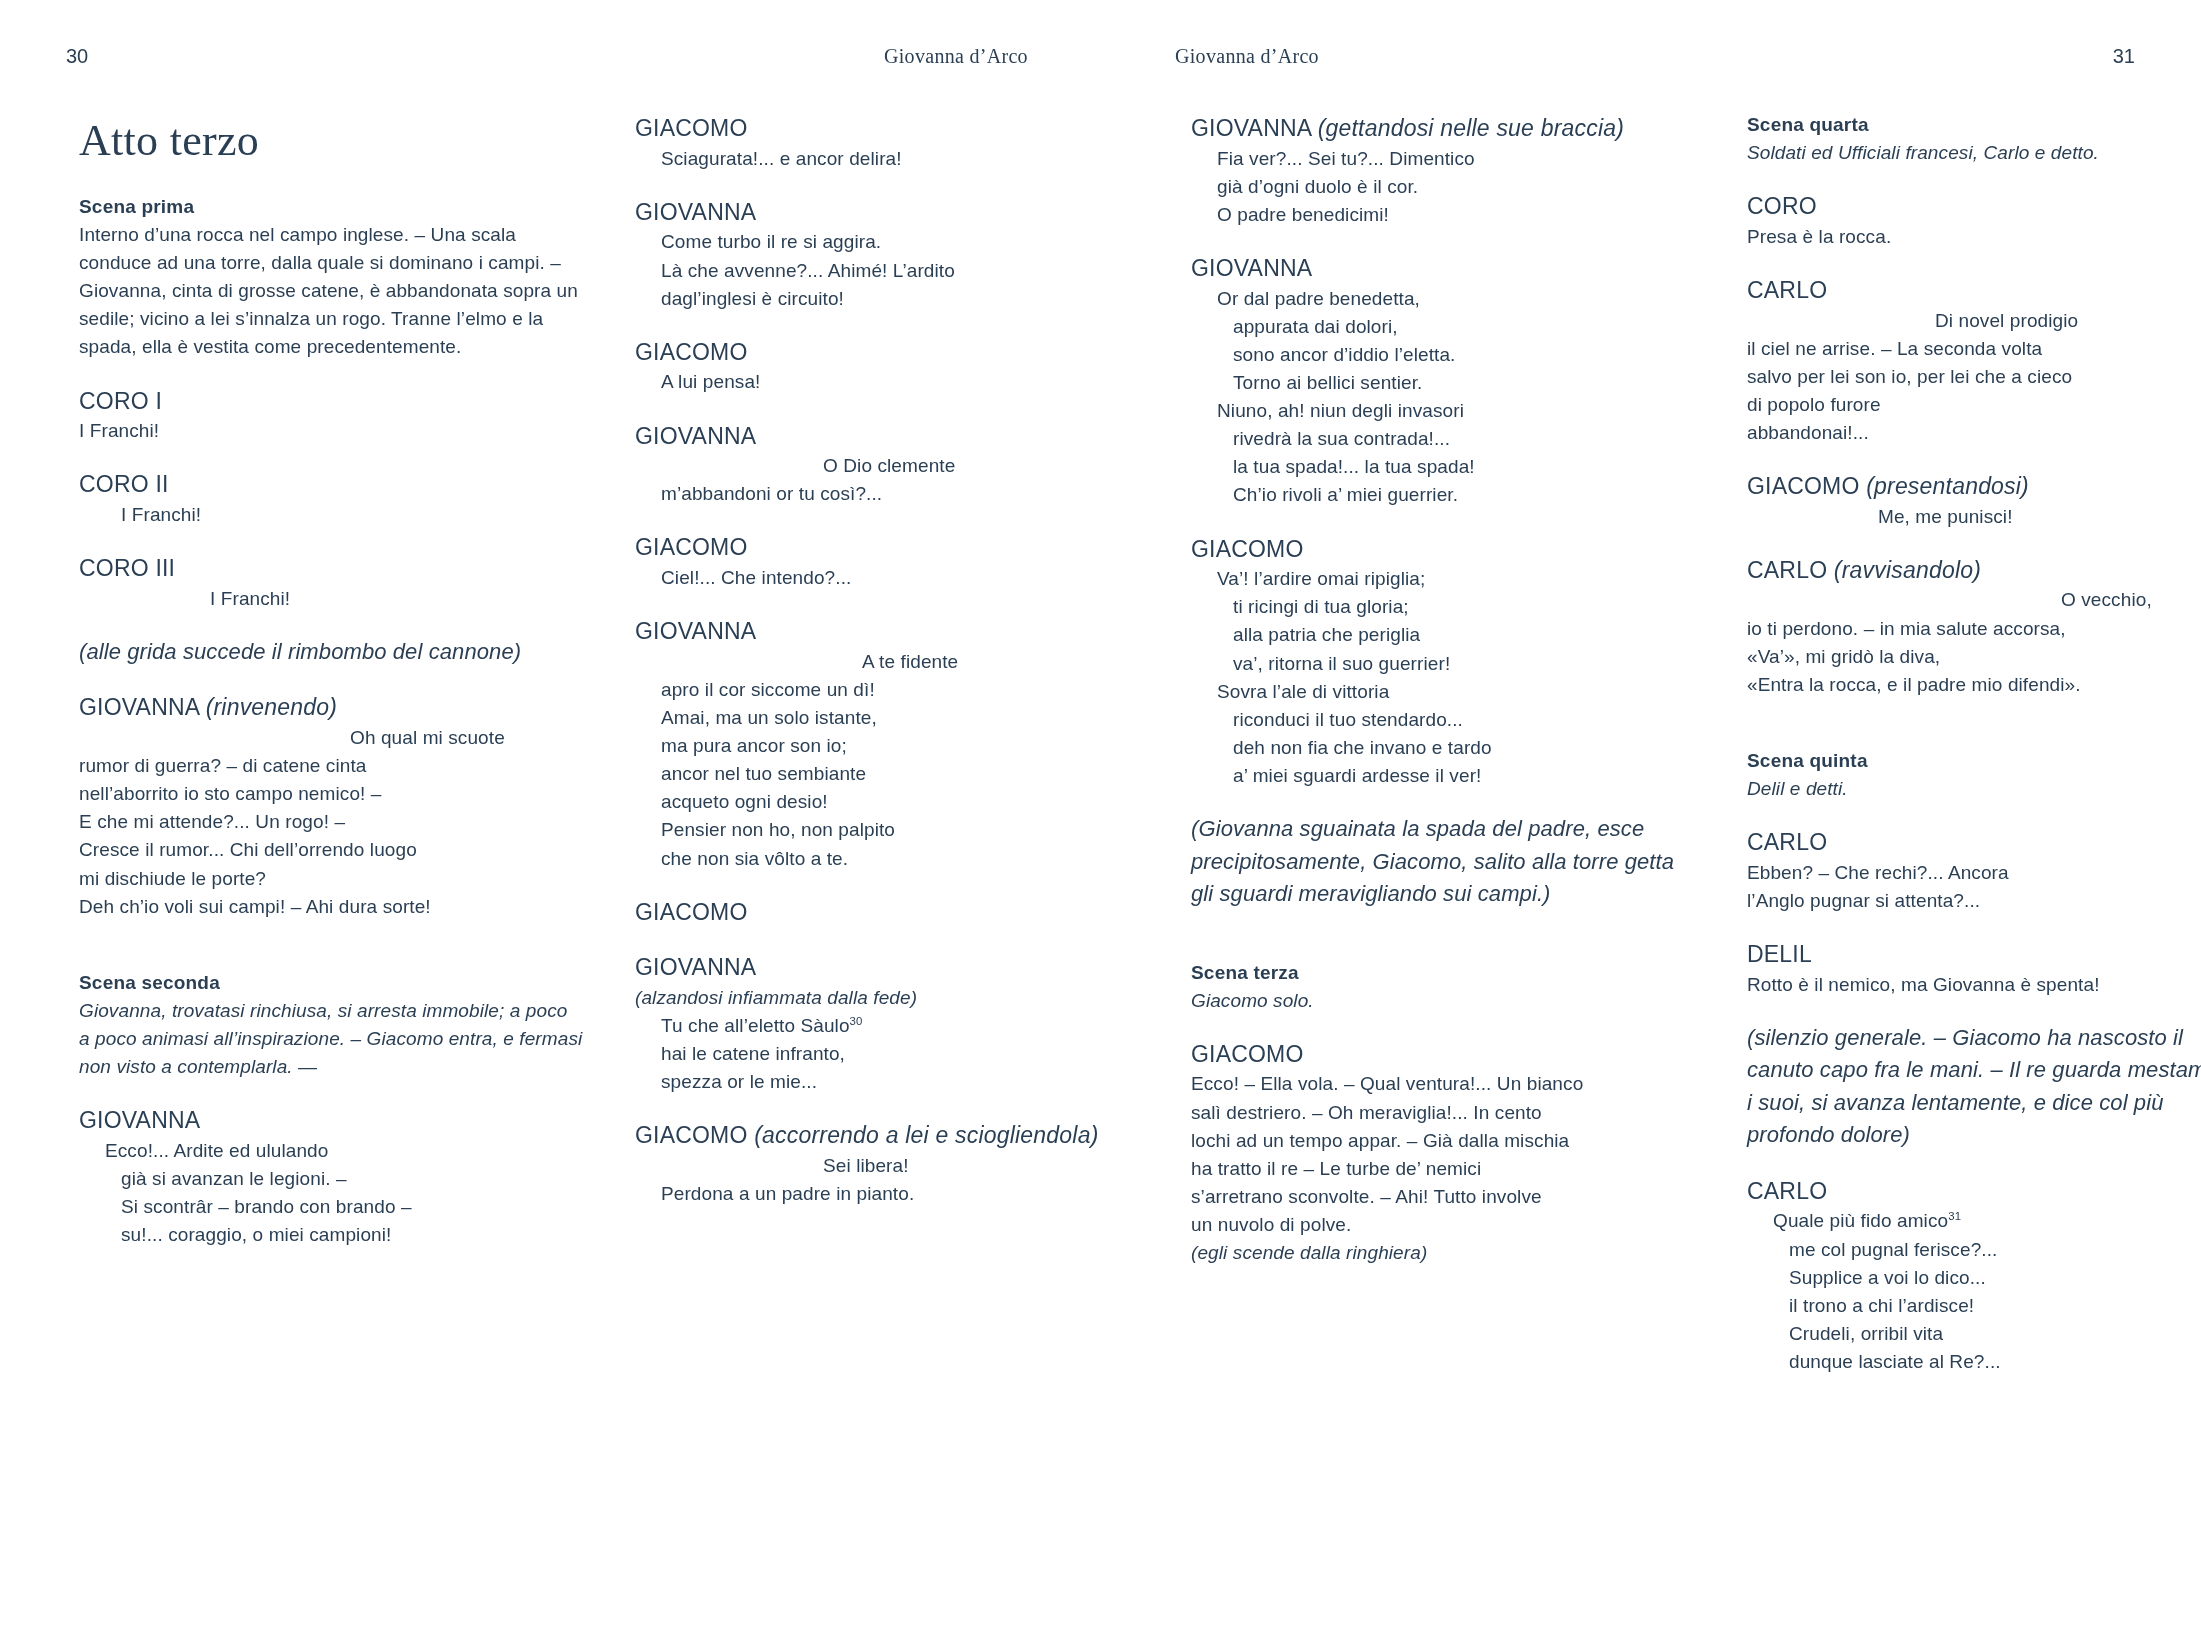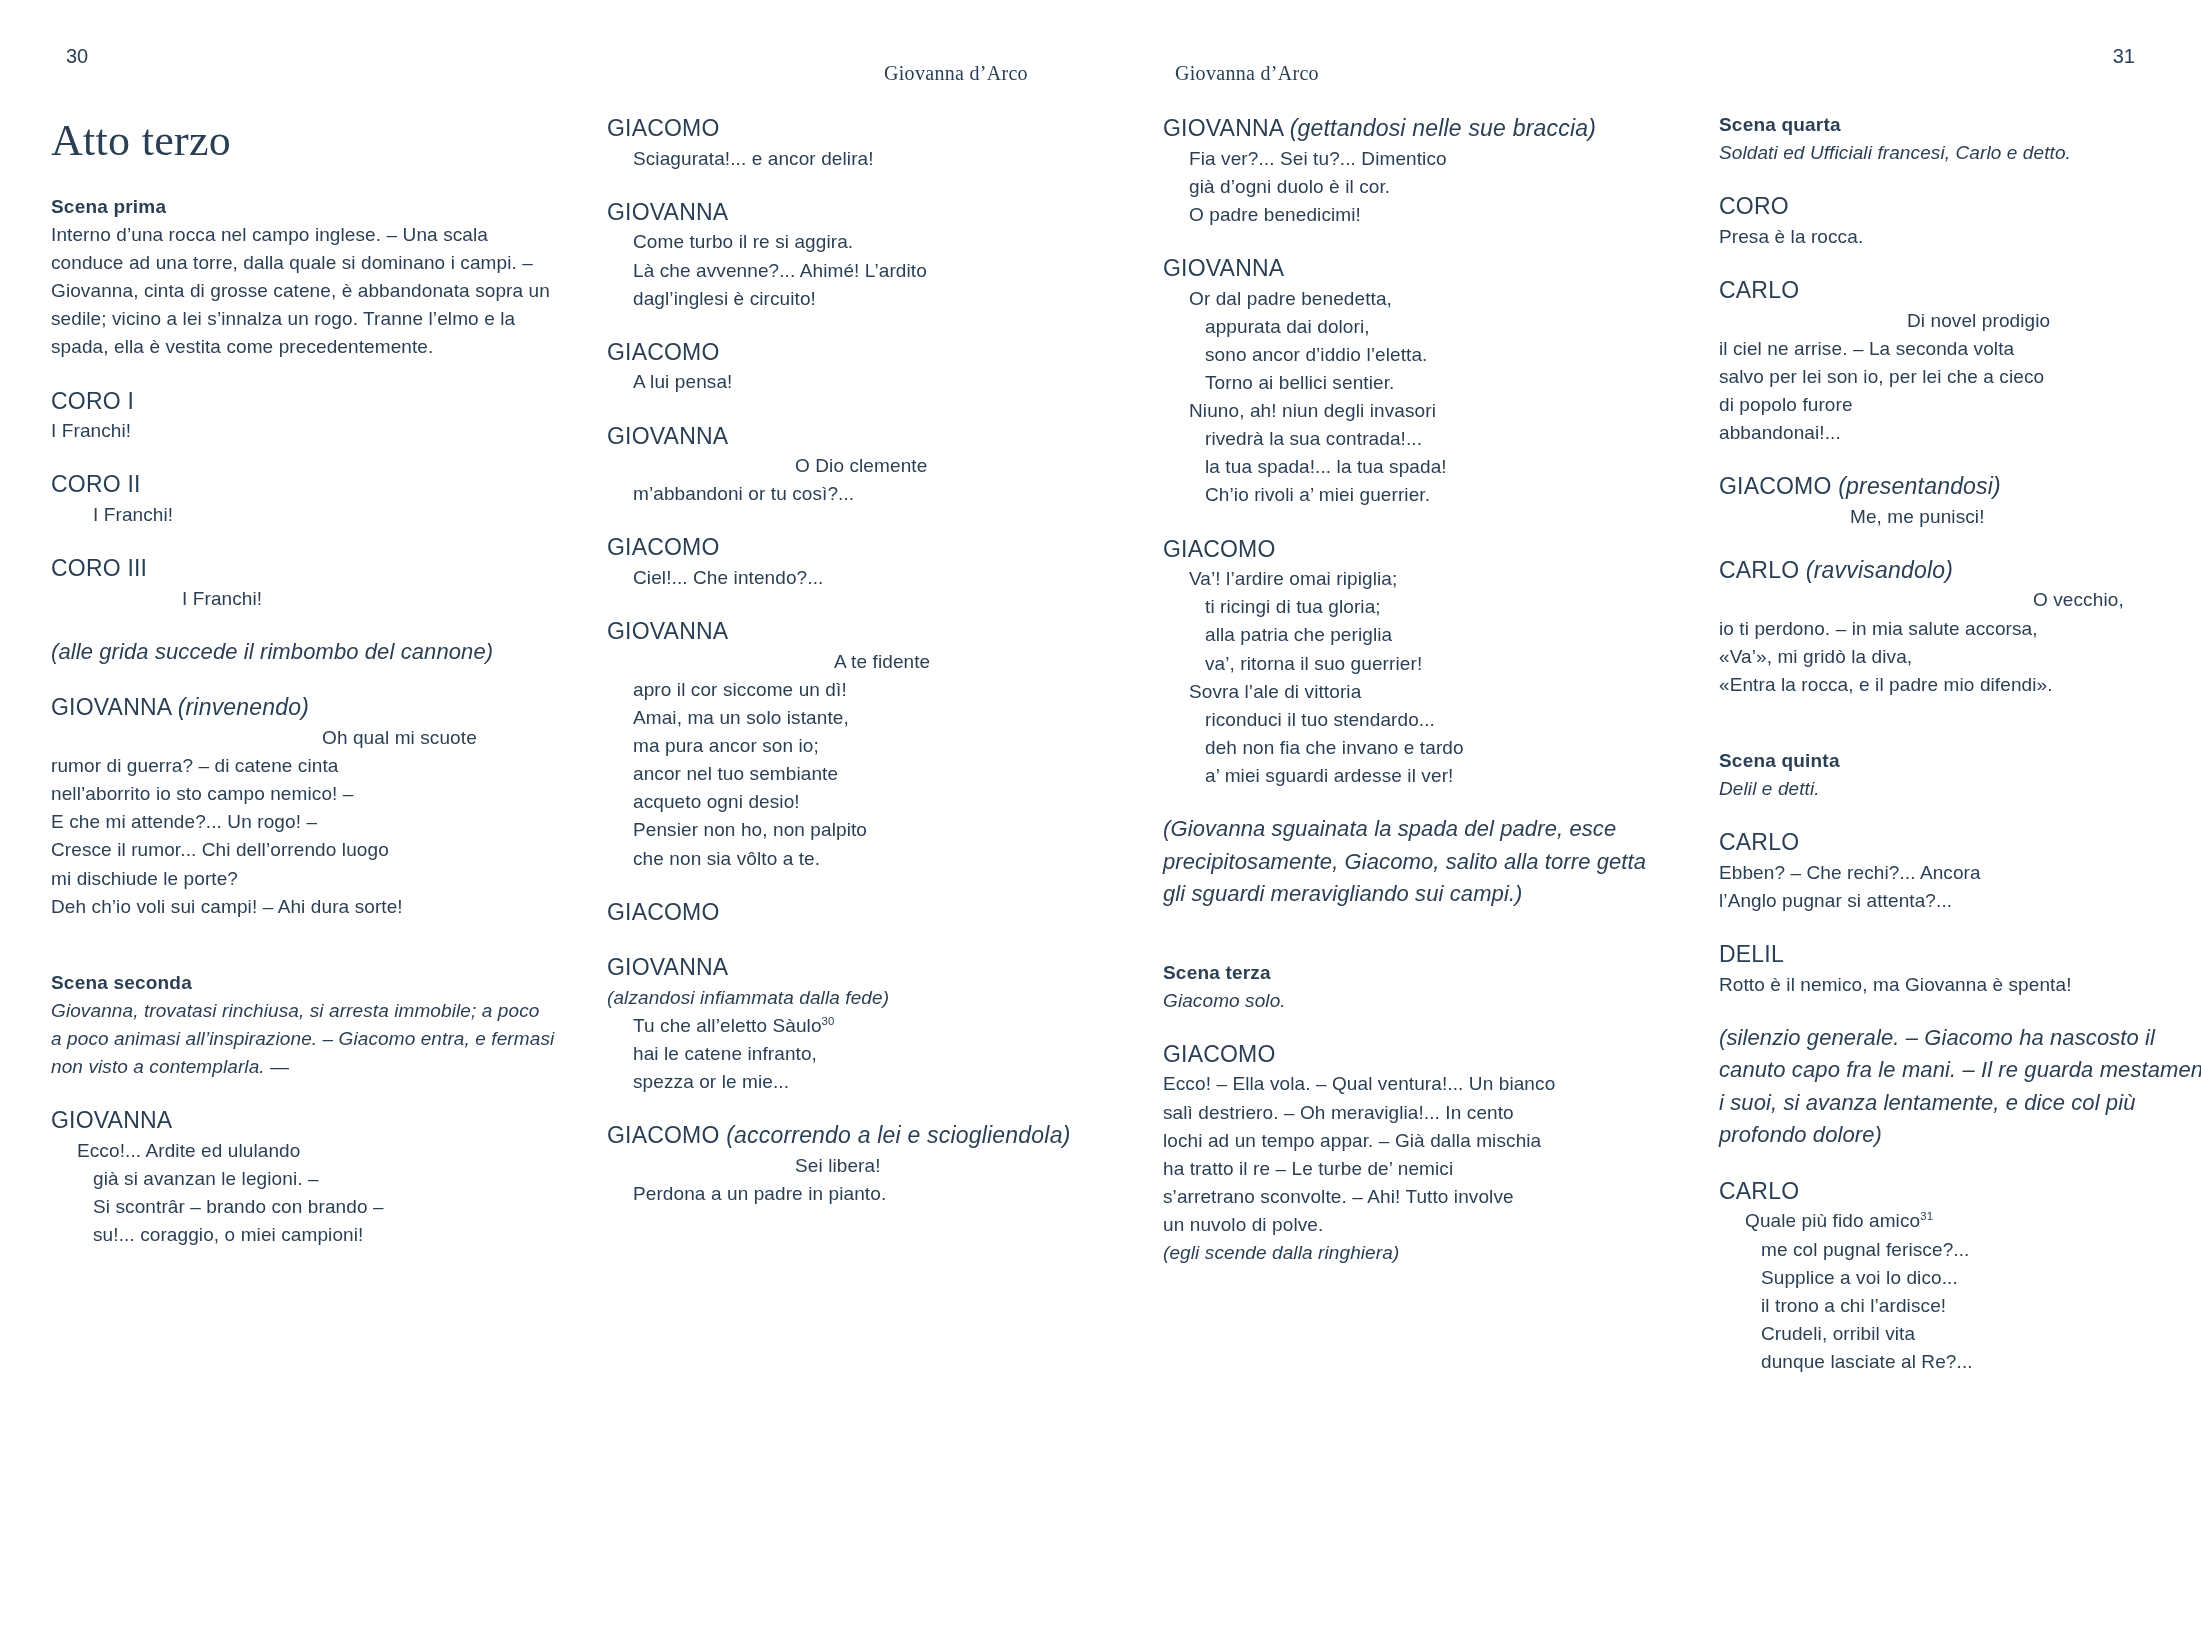--- a/index.html
+++ b/index.html
@@ -23,39 +23,38 @@
   }
 
   
   .runhead {
     position: absolute;
     top: 45px;
     font-family: "Liberation Serif", serif;
     font-size: 20px;
     letter-spacing: 0.3px;
     color: #2b3f54;
-    margin-top: 17px;
   }
   .folio {
     position: absolute;
     top: 45px;
     font-family: "Liberation Sans", sans-serif;
     font-size: 20px;
     color: #2b3f54;
   }
   #folio-left  { left: 66px; }
   #folio-right { right: 66px; }
   #runhead-left  { left: 884px; }
   #runhead-right { left: 1175px; }
 
   
   .columns {
     position: absolute;
     top: 112px;
-    left: 51px;
+    left: 79px;
     width: 2068px;
     display: flex;
     gap: 52px;
   }
   .col {
     width: 504px;
     flex: 0 0 504px;
   }
 
   

